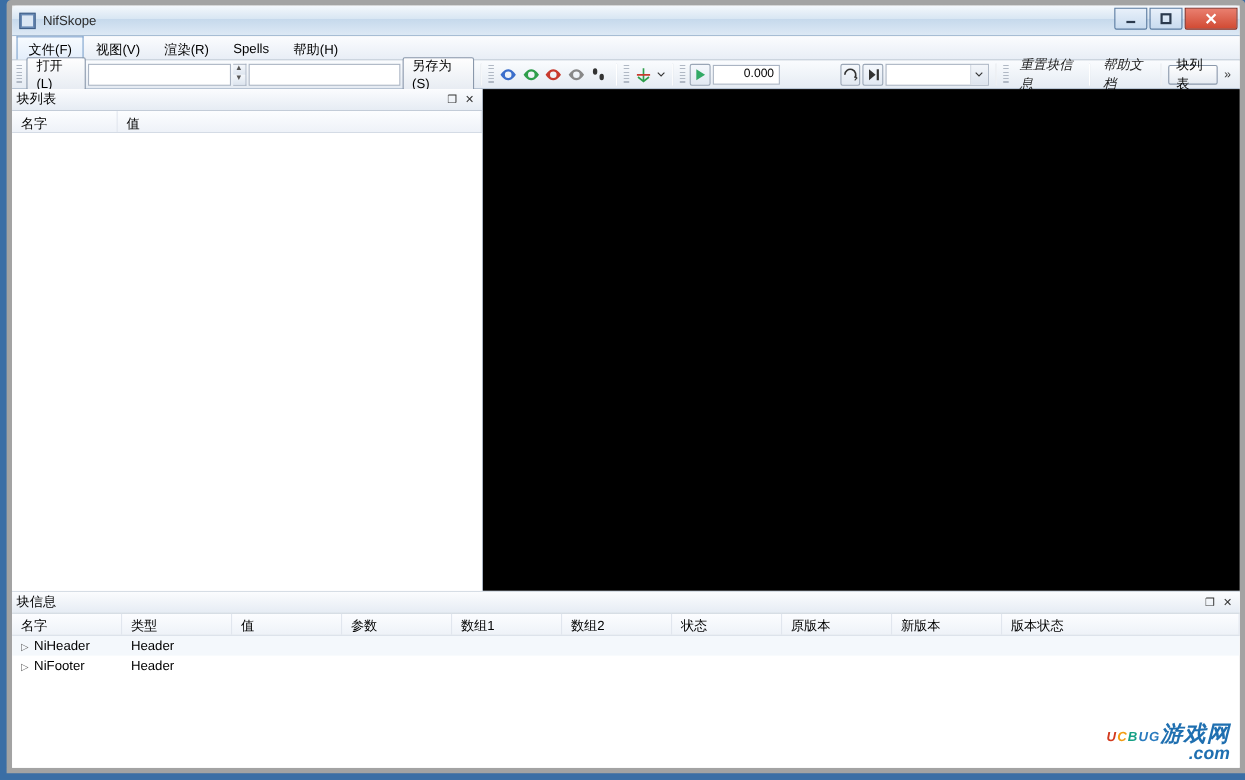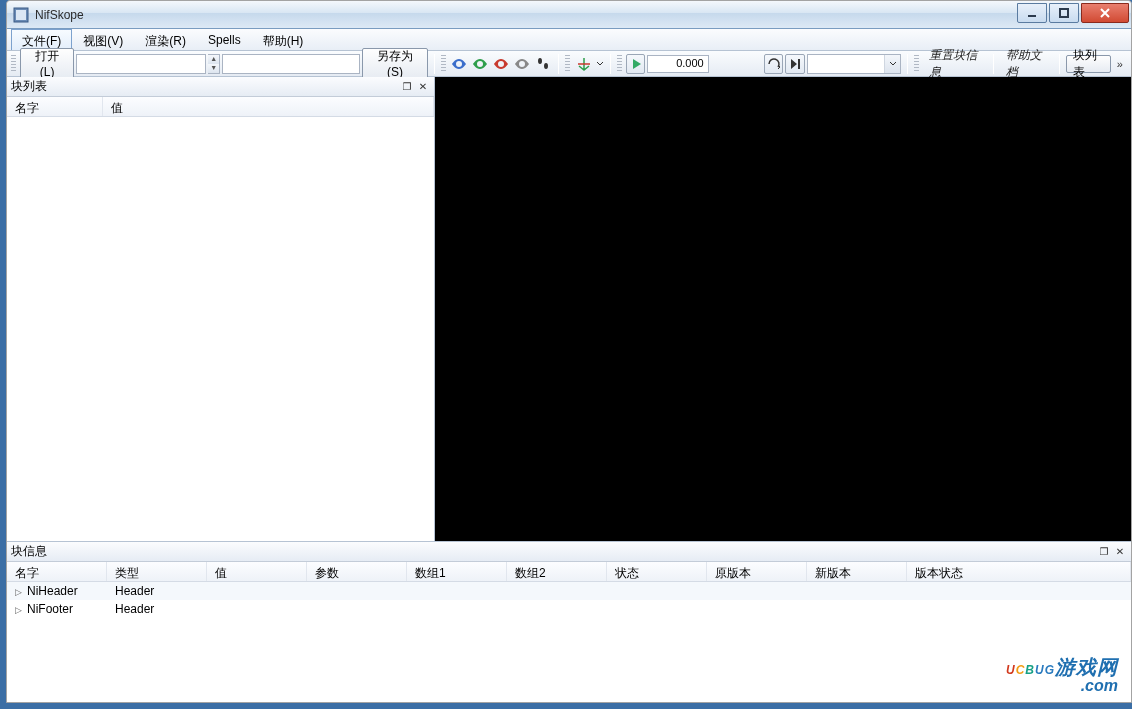--- a/index.html
+++ b/index.html
@@ -2,21 +2,21 @@
 <html><head>
 <meta charset="utf-8">
 <style>
 * { margin: 0; padding: 0; box-sizing: border-box; font-family: "Microsoft YaHei", "SimSun", Tahoma, sans-serif; font-size: 12px; }
 html, body { width: 1132px; height: 709px; overflow: hidden; background: #3b6ea5; }
 
 
 .window {
   position: absolute; left: 6px; top: 0; right: 0; bottom: 6px;
   background: #f0f0f0;
-  border: 1px solid #a3a3a3;
+  border: 5px solid #a3a3a3;
   border-radius: 4px 4px 0 0;
   display: flex; flex-direction: column;
 }
 
 
 .titlebar {
   height: 28px;
   background: linear-gradient(to bottom, #f4f8fc 0%, #d8e6f3 45%, #c6d9ec 46%, #dde9f5 100%);
   display: flex; align-items: center; padding: 0 2px 0 6px;
   border-bottom: 1px solid #7a9cc0;
@@ -42,21 +42,21 @@
 
 .toolbar {
   height: 26px; background: linear-gradient(to bottom,#fafcfe,#e5ebf3);
   border-bottom: 1px solid #b6c3d3;
   display: flex; align-items: center; padding: 0 4px; gap: 2px;
 }
 .tb-grip { width:6px; height:18px; background: repeating-linear-gradient(to bottom,#b0b8c4 0 1px, transparent 1px 3px); margin-right:2px;}
 .tb-sep { width:1px; height:20px; background:#c3ccd8; margin:0 4px; border-right:1px solid #fff;}
 .btn {
   height: 32px; padding: 4px 8px; border:1px solid #8a98ab; border-radius:2px;
-  background: linear-gradient(to bottom,#fefefe,#e6ebf2); cursor:default; display:flex; align-items:center;text-align:center;
+  background: linear-gradient(to bottom,#fefefe,#e6ebf2); cursor:default; display:flex; align-items:center;
 }
 .text-input {
   height: 20px; border:1px solid #aab4c3; background:#fff; padding:0 4px;
 }
 .toolbar .spinner { width:14px; height:20px; display:flex; flex-direction:column; border:1px solid #aab4c3; border-left:none;}
 .toolbar .spinner div{flex:1; background:linear-gradient(#f4f7fb,#dde5ef); font-size:7px; text-align:center; line-height:8px; color:#555;}
 .tb-icon { width:22px; height:20px; display:flex; align-items:center; justify-content:center; border-radius:2px; cursor:default;}
 .tb-icon svg{width:16px;height:16px;}
 .tb-dd { width:10px; display:flex; align-items:center; justify-content:center;}
 .time-box { width:70px; height:18px; border:1px solid #aab4c3; background:#fff; font-size:11px; padding:1px 4px; text-align:right;}

